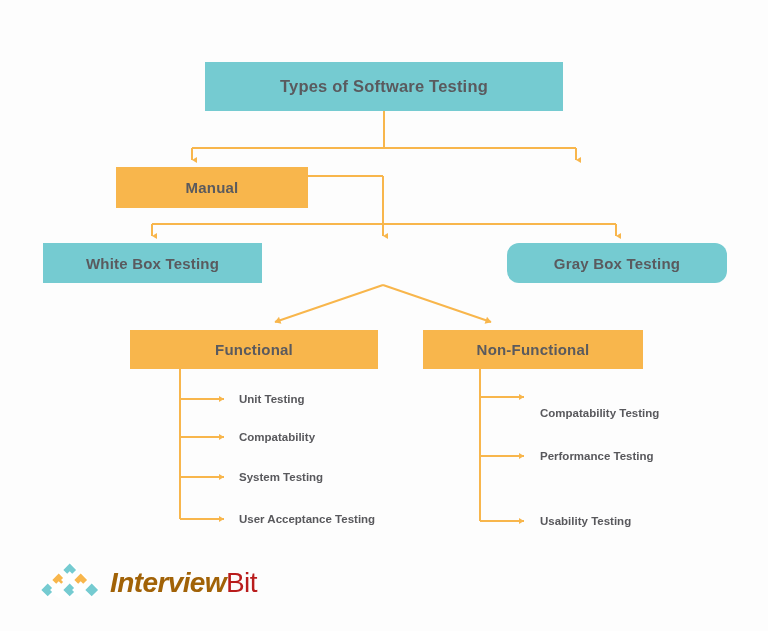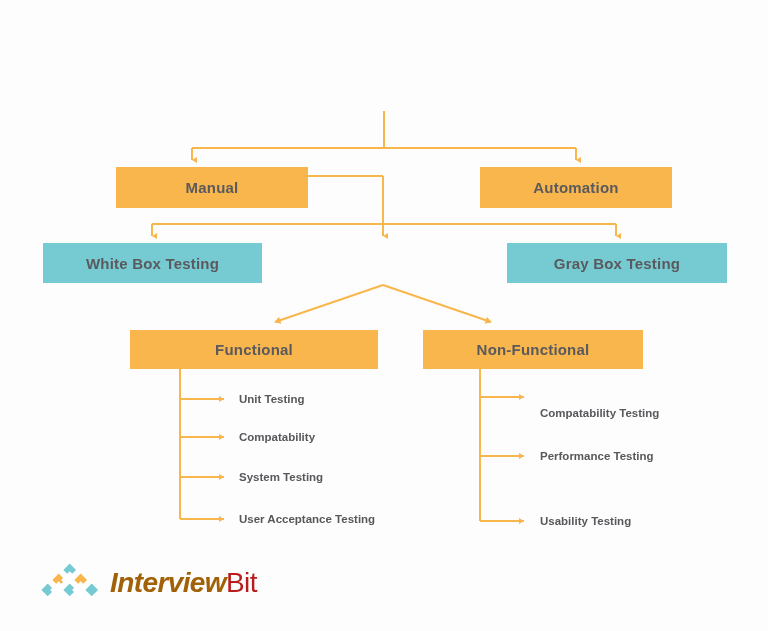--- a/index.html
+++ b/index.html
@@ -23,21 +23,21 @@
     box-sizing:border-box;
   }
   .teal{background:#75cbd1;}
   .orange{background:#f8b64c;}
 
   .n-root{left:205px;top:62px;width:358px;height:49px;font-size:16.5px;}
   .n-manual{left:96px;top:167px;width:192px;height:41px;font-size:15px;margin-left:20px;}
   .n-auto{left:480px;top:167px;width:192px;height:41px;font-size:15px;}
   .n-white{left:43px;top:243px;width:219px;height:40px;font-size:15px;}
   .n-black{left:272px;top:243px;width:221px;height:40px;font-size:15px;}
-  .n-gray{left:507px;top:243px;width:220px;height:40px;font-size:15px;}
+  .n-gray{left:507px;top:243px;width:220px;height:40px;font-size:15px;border-radius:12px;}
   .n-func{left:130px;top:330px;width:248px;height:39px;font-size:15px;}
   .n-nonfunc{left:423px;top:330px;width:220px;height:39px;font-size:15px;}
 
   .leaf{
     position:absolute;
     color:#58585c;
     font-weight:bold;
     font-size:11.5px;
     white-space:nowrap;
     line-height:1;
@@ -97,23 +97,23 @@
       <line x1="180" y1="477" x2="224" y2="477" marker-end="url(#arrow-right)"></line>
       <line x1="180" y1="519" x2="224" y2="519" marker-end="url(#arrow-right)"></line>
 
       <line x1="480" y1="369" x2="480" y2="521"></line>
       <line x1="480" y1="397" x2="524" y2="397" marker-end="url(#arrow-right)"></line>
       <line x1="480" y1="456" x2="524" y2="456" marker-end="url(#arrow-right)"></line>
       <line x1="480" y1="521" x2="524" y2="521" marker-end="url(#arrow-right)"></line>
     </g>
   </svg>
 
+  <div class="node teal n-root">Types of Software Testing</div>
 
   <div class="node orange n-manual">Manual</div>
-  <div class="node orange n-auto">Automation</div>
 
   <div class="node teal n-white">White Box Testing</div>
   <div class="node teal n-gray">Gray Box Testing</div>
 
   <div class="node orange n-func">Functional</div>
   <div class="node orange n-nonfunc">Non-Functional</div>
 
   <div class="leaf" style="left:239px;top:394px;">Unit Testing</div>
   <div class="leaf" style="left:239px;top:432px;">Compatability</div>
   <div class="leaf" style="left:239px;top:472px;">System Testing</div>

